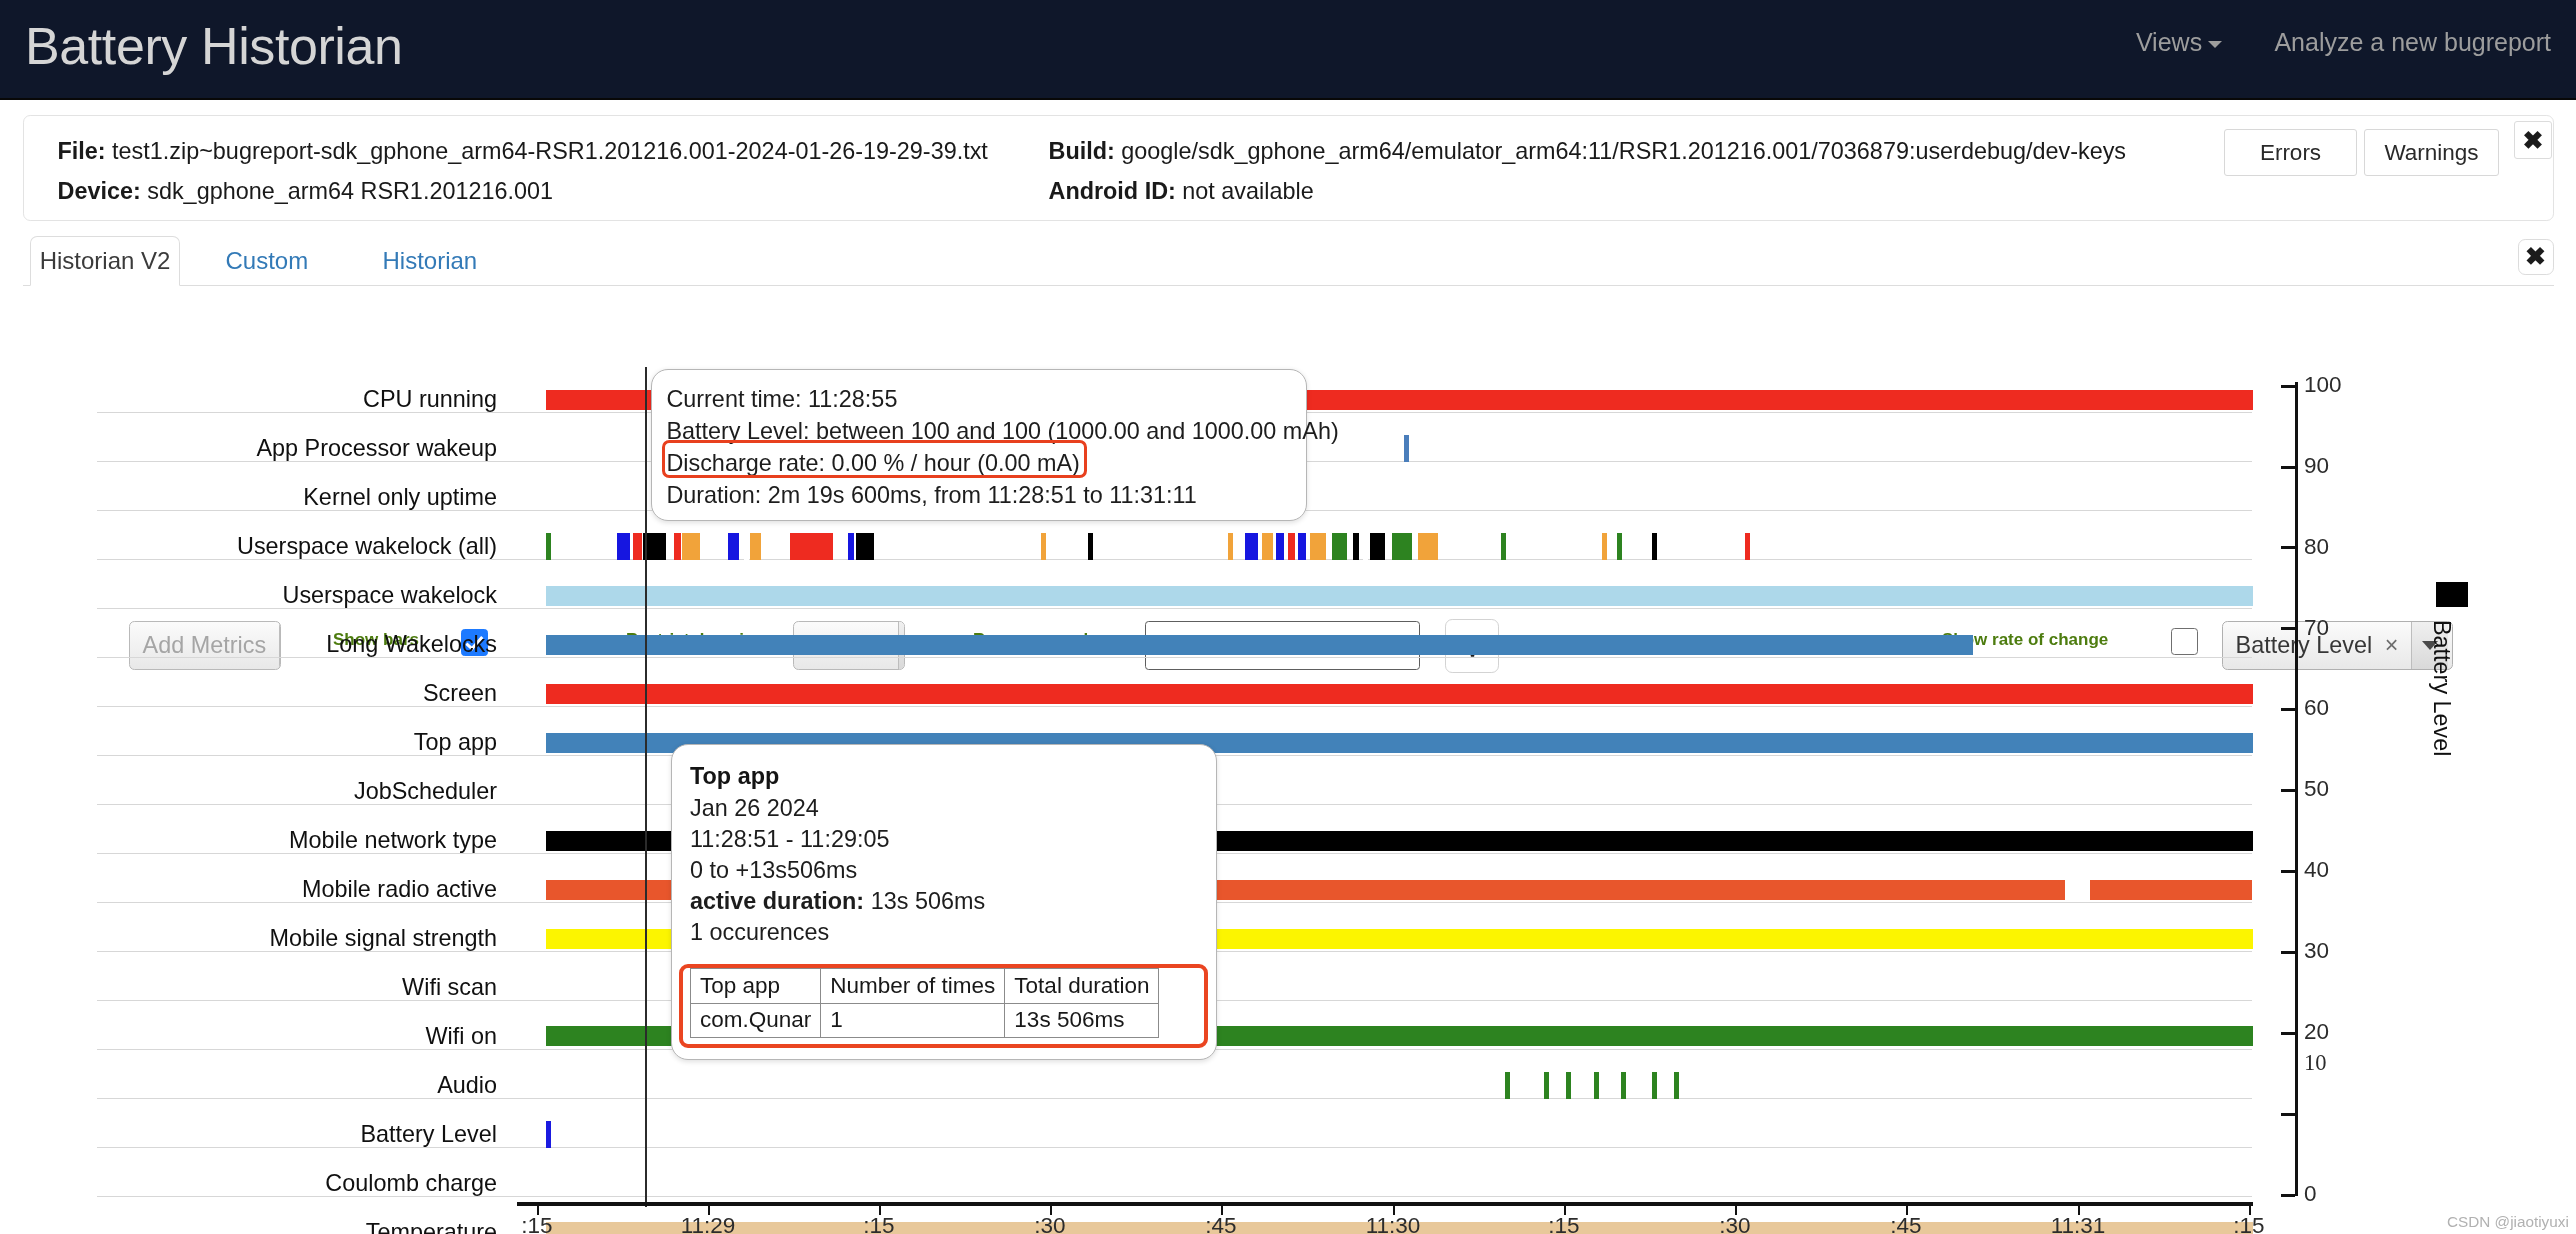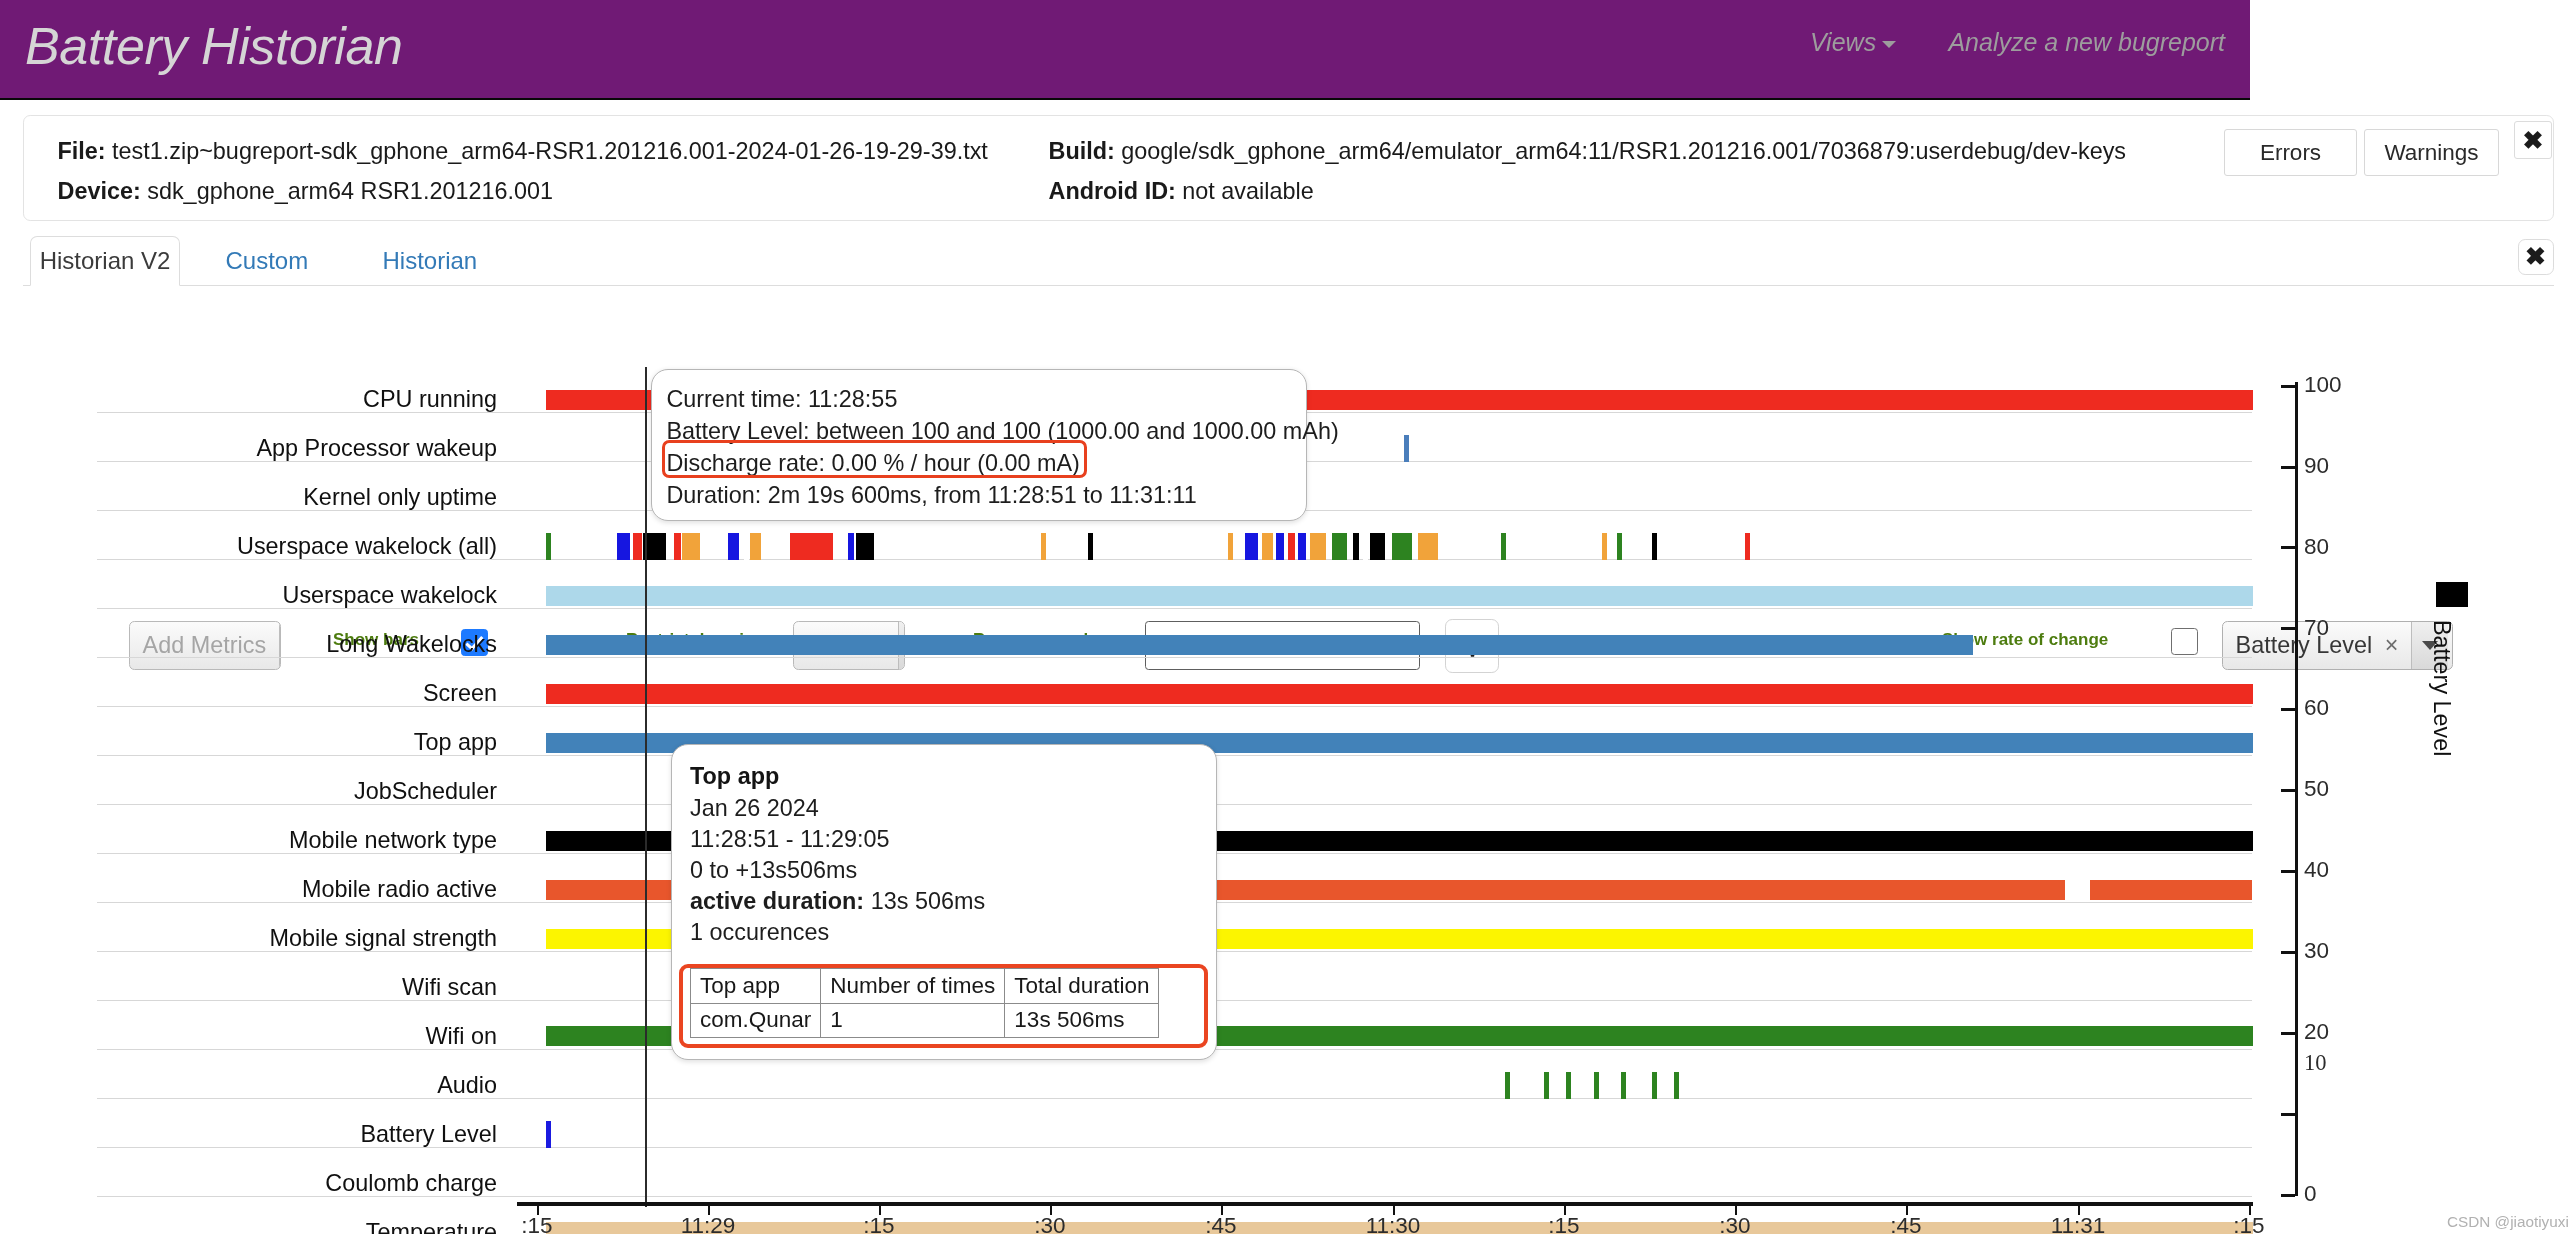--- a/index.html
+++ b/index.html
@@ -11,25 +11,24 @@
     position: relative;
     width: 2576px;
     height: 1235px;
     overflow: hidden;
     background: #fff;
   }
 
   
   .navbar {
     position: absolute; left: 0; top: 0;
-    width: 2250px; height: 100px;
-    background: #701a75;
+    width: 2576px; height: 100px;
+    background: #0f172a;
     border-bottom: 2.7px solid #080808;
     box-sizing: border-box;
-    font-style: italic;
   }
   .brand {
     position: absolute; left: 25px; top: 16px;
     color: #d5d5d5;
     font-size: 52px;
     line-height: 61px;
     font-weight: 400;
     letter-spacing: -0.4px;
     white-space: nowrap;
   }

